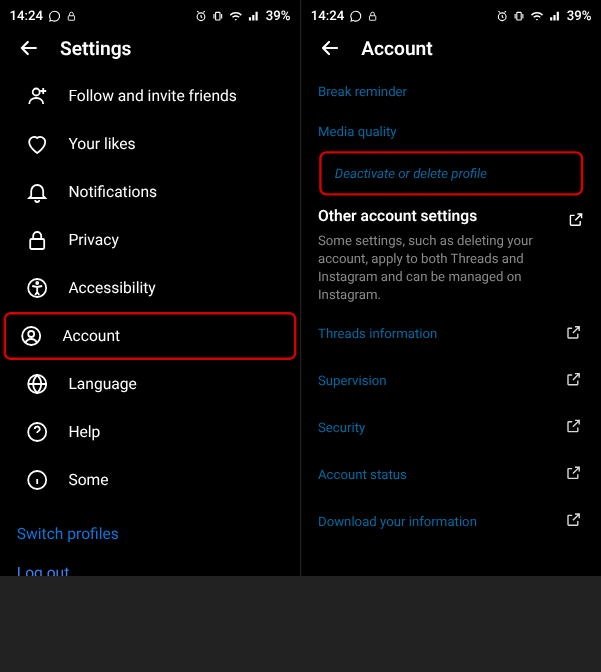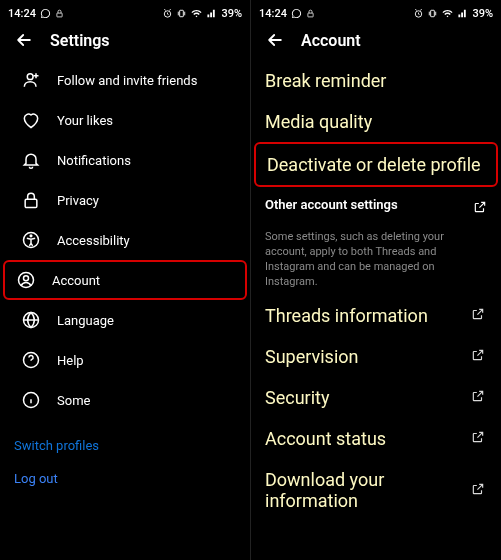--- a/index.html
+++ b/index.html
@@ -7,21 +7,21 @@
     background: #222;
     font-family: -apple-system, BlinkMacSystemFont, "Segoe UI", Roboto, sans-serif;
     display: flex;
     width: 501px;
     height: 560px;
     color: #fff;
   }
   .screen {
     background: #000;
     width: 250px;
-    height: 560px;
+    height: 480px;
     overflow: hidden;
     position: relative;
   }
   .screen + .screen { margin-left: 1px; }
 
   
   .status-bar {
     display: flex;
     justify-content: space-between;
     align-items: center;
@@ -65,35 +65,36 @@
   .link-red { color: #3b82f6; font-size: 13px; padding: 8px 14px; }
 
   
   .arow {
     padding: 10px 14px 10px 14px;
     display:flex;
     align-items:center;
     justify-content:space-between;
     gap:8px;
   }
-  .arow .albl { font-size: 18px; color:#fef9c3; }
+  .arow .albl { font-size: 11px; color:#0369a1; }
   .arow .ext { flex:0 0 16px; opacity:0.85; }
   .section {
     padding: 10px 14px 6px 14px;
   }
-  .section-title { font-size: 13px; font-weight:600; margin-bottom:18px;}
+  .section-title { font-size: 13px; font-weight:600; margin-bottom:6px;}
   .section-desc { font-size: 11px; color:#8a8a8a; line-height:1.35; padding-right:20px;}
   .section .ext { position:absolute; right:14px; top:12px;}
   .section { position:relative; }
 
   .arow.hl {
     border: 2px solid #d60000;
     border-radius: 6px;
-    margin: 0 3px;
+    margin: 0 15px;
     padding: 10px 11px;
+    font-style: italic;
   }
 </style>
 </head>
 <body>
 
 <div class="screen">
 
   <div class="status-bar">
     <div class="status-left">
       <span>14:24</span>

